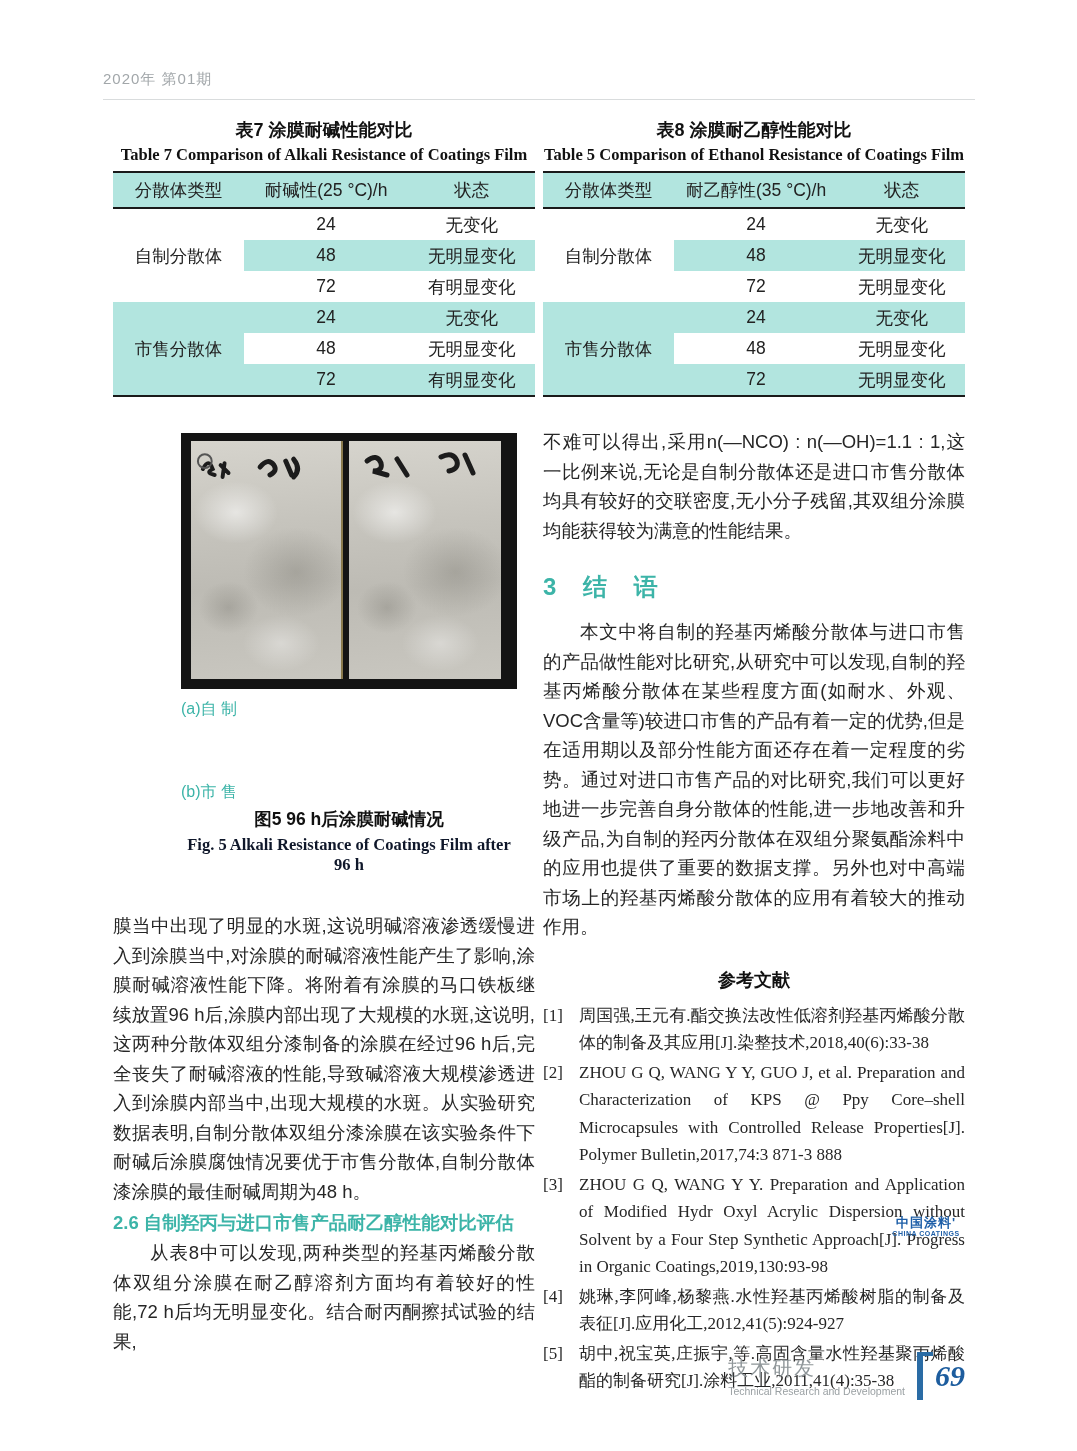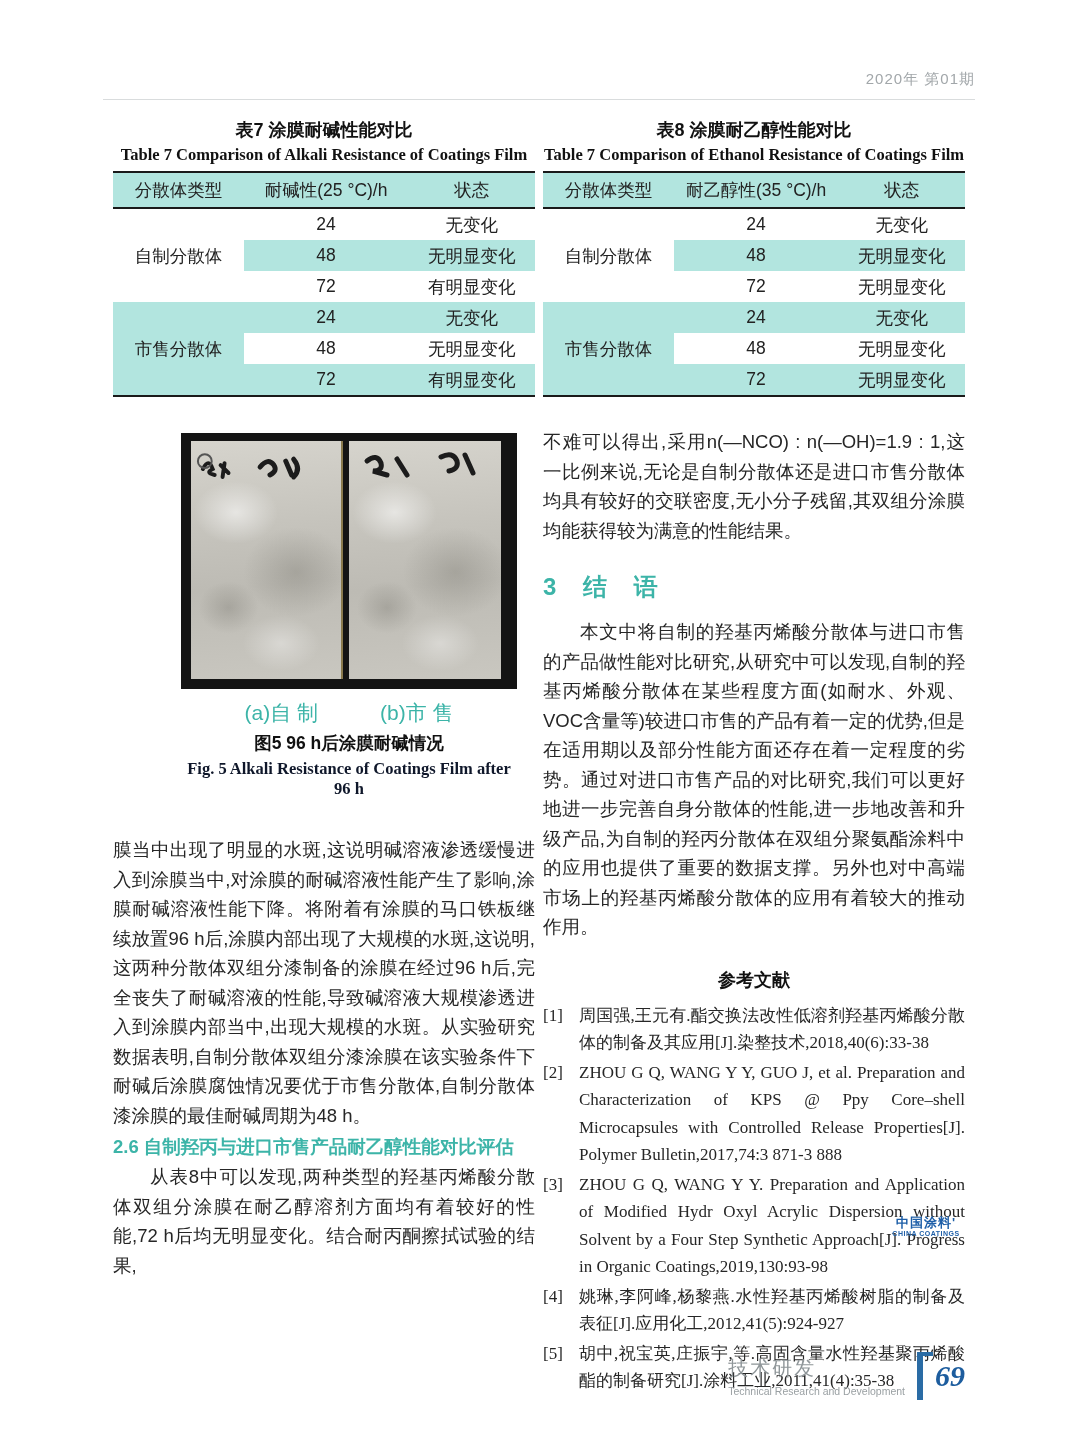--- a/index.html
+++ b/index.html
@@ -6,21 +6,21 @@
   html,body { background:#ffffff; }
   body {
     position:relative;
     width:1077px; height:1451px;
     font-family:"Liberation Sans","DejaVu Sans",sans-serif;
     color:#2b2b2b;
     overflow:hidden;
   }
   
   .hdr { position:absolute; top:70px; left:103px; width:872px;
-         display:flex; justify-content:flex-end;
+         display:flex; justify-content:space-between;
          font-size:15px; color:#a2a7aa; letter-spacing:1px; }
   .hdr-rule { position:absolute; top:99px; left:103px; width:872px;
               border-top:1px solid #d9dcdd; }
 
   
   .col { position:absolute; top:118px; width:422px; }
   .col-left  { left:113px; }
   .col-right { left:543px; }
 
   
@@ -46,21 +46,21 @@
            background:
              radial-gradient(60px 45px at 30% 30%, rgba(255,255,255,.55), rgba(255,255,255,0) 70%),
              radial-gradient(70px 60px at 70% 55%, rgba(120,118,110,.35), rgba(120,118,110,0) 75%),
              radial-gradient(40px 35px at 25% 70%, rgba(110,108,100,.3), rgba(110,108,100,0) 75%),
              radial-gradient(55px 40px at 60% 85%, rgba(255,255,255,.35), rgba(255,255,255,0) 70%),
              linear-gradient(175deg,#d6d4cd 0%,#c6c4bd 35%,#bdbbb4 60%,#c9c7c0 100%); }
   .plate-a { left:10px;  width:152px; border-right:2px solid #8a7a4d; }
   .plate-b { left:168px; width:152px; }
   .scribble { position:absolute; top:6px; left:0; width:100%; height:50px; }
   .fig-labels { display:flex; justify-content:center; gap:62px;
-                margin-top:10px; font-size:21px; color:#3cb4a8; }
+                margin-top:10px; font-size:16px; color:#3cb4a8;flex-direction:column; }
   .fig-cap-cn { text-align:center; font-weight:bold; font-size:17.5px; color:#111; margin-top:4px; }
   .fig-cap-en { text-align:center; font-weight:bold; font-size:16.5px; color:#0f172a;
                 font-family:"Liberation Serif","DejaVu Serif",serif; margin-top:4px; }
 
   
   .para { font-size:18.5px; line-height:29.5px; text-align:justify;
           text-justify:inter-ideograph; color:#262626; }
   .para.indent { text-indent:2em; }
   .h-teal { color:#3cb4a8; font-weight:bold; }
   .h26 { font-size:18.5px; line-height:30px; margin-top:2px; }
@@ -169,21 +169,21 @@
   </div>
 
   <p class="para mt-body">膜当中出现了明显的水斑,这说明碱溶液渗透缓慢进入到涂膜当中,对涂膜的耐碱溶液性能产生了影响,涂膜耐碱溶液性能下降。将附着有涂膜的马口铁板继续放置96 h后,涂膜内部出现了大规模的水斑,这说明,这两种分散体双组分漆制备的涂膜在经过96 h后,完全丧失了耐碱溶液的性能,导致碱溶液大规模渗透进入到涂膜内部当中,出现大规模的水斑。从实验研究数据表明,自制分散体双组分漆涂膜在该实验条件下耐碱后涂膜腐蚀情况要优于市售分散体,自制分散体漆涂膜的最佳耐碱周期为48 h。</p>
   <div class="h-teal h26">2.6  自制羟丙与进口市售产品耐乙醇性能对比评估</div>
   <p class="para indent">从表8中可以发现,两种类型的羟基丙烯酸分散体双组分涂膜在耐乙醇溶剂方面均有着较好的性能,72 h后均无明显变化。结合耐丙酮擦拭试验的结果,</p>
 </div>
 
 <div class="col col-right">
 
   <div class="tbl-title-cn">表8   涂膜耐乙醇性能对比</div>
-  <div class="tbl-title-en">Table 7   Comparison of Ethanol Resistance of Coatings Film</div>
+  <div class="tbl-title-en">Table 5   Comparison of Ethanol Resistance of Coatings Film</div>
 
   <table class="dtable">
     <thead>
       <tr class="bg-teal">
         <th>分散体类型</th>
         <th>耐乙醇性(35 °C)/h</th>
         <th>状态</th>
       </tr>
     </thead>
     <tbody>
@@ -209,21 +209,21 @@
         <td class="bg-white">48</td>
         <td class="bg-white">无明显变化</td>
       </tr>
       <tr>
         <td class="bg-teal">72</td>
         <td class="bg-teal">无明显变化</td>
       </tr>
     </tbody>
   </table>
 
-  <p class="para mt-sm">不难可以得出,采用n(—NCO) : n(—OH)=1.9 : 1,这一比例来说,无论是自制分散体还是进口市售分散体均具有较好的交联密度,无小分子残留,其双组分涂膜均能获得较为满意的性能结果。</p>
+  <p class="para mt-sm">不难可以得出,采用n(—NCO) : n(—OH)=1.1 : 1,这一比例来说,无论是自制分散体还是进口市售分散体均具有较好的交联密度,无小分子残留,其双组分涂膜均能获得较为满意的性能结果。</p>
 
   <div class="h-teal h3">3  结  语</div>
 
   <p class="para indent">本文中将自制的羟基丙烯酸分散体与进口市售的产品做性能对比研究,从研究中可以发现,自制的羟基丙烯酸分散体在某些程度方面(如耐水、外观、VOC含量等)较进口市售的产品有着一定的优势,但是在适用期以及部分性能方面还存在着一定程度的劣势。通过对进口市售产品的对比研究,我们可以更好地进一步完善自身分散体的性能,进一步地改善和升级产品,为自制的羟丙分散体在双组分聚氨酯涂料中的应用也提供了重要的数据支撑。另外也对中高端市场上的羟基丙烯酸分散体的应用有着较大的推动作用。</p>
 
   <div class="refs-title">参考文献</div>
 
   <div class="ref">
     <span class="ref-num">[1]</span>
     <span class="ref-text">周国强,王元有.酯交换法改性低溶剂羟基丙烯酸分散体的制备及其应用[J].染整技术,2018,40(6):33-38</span>

